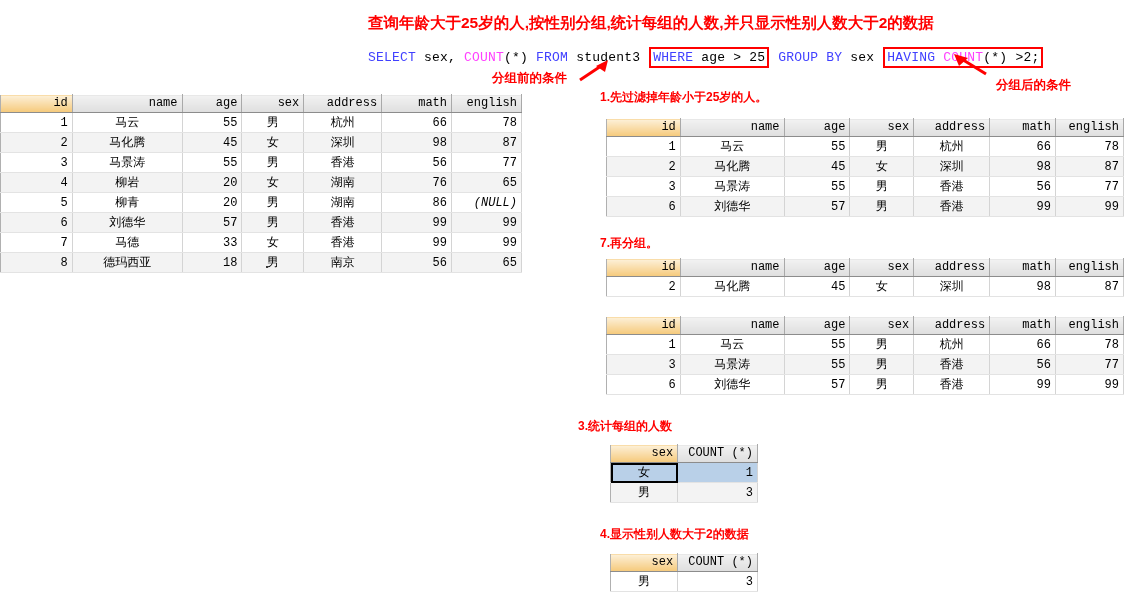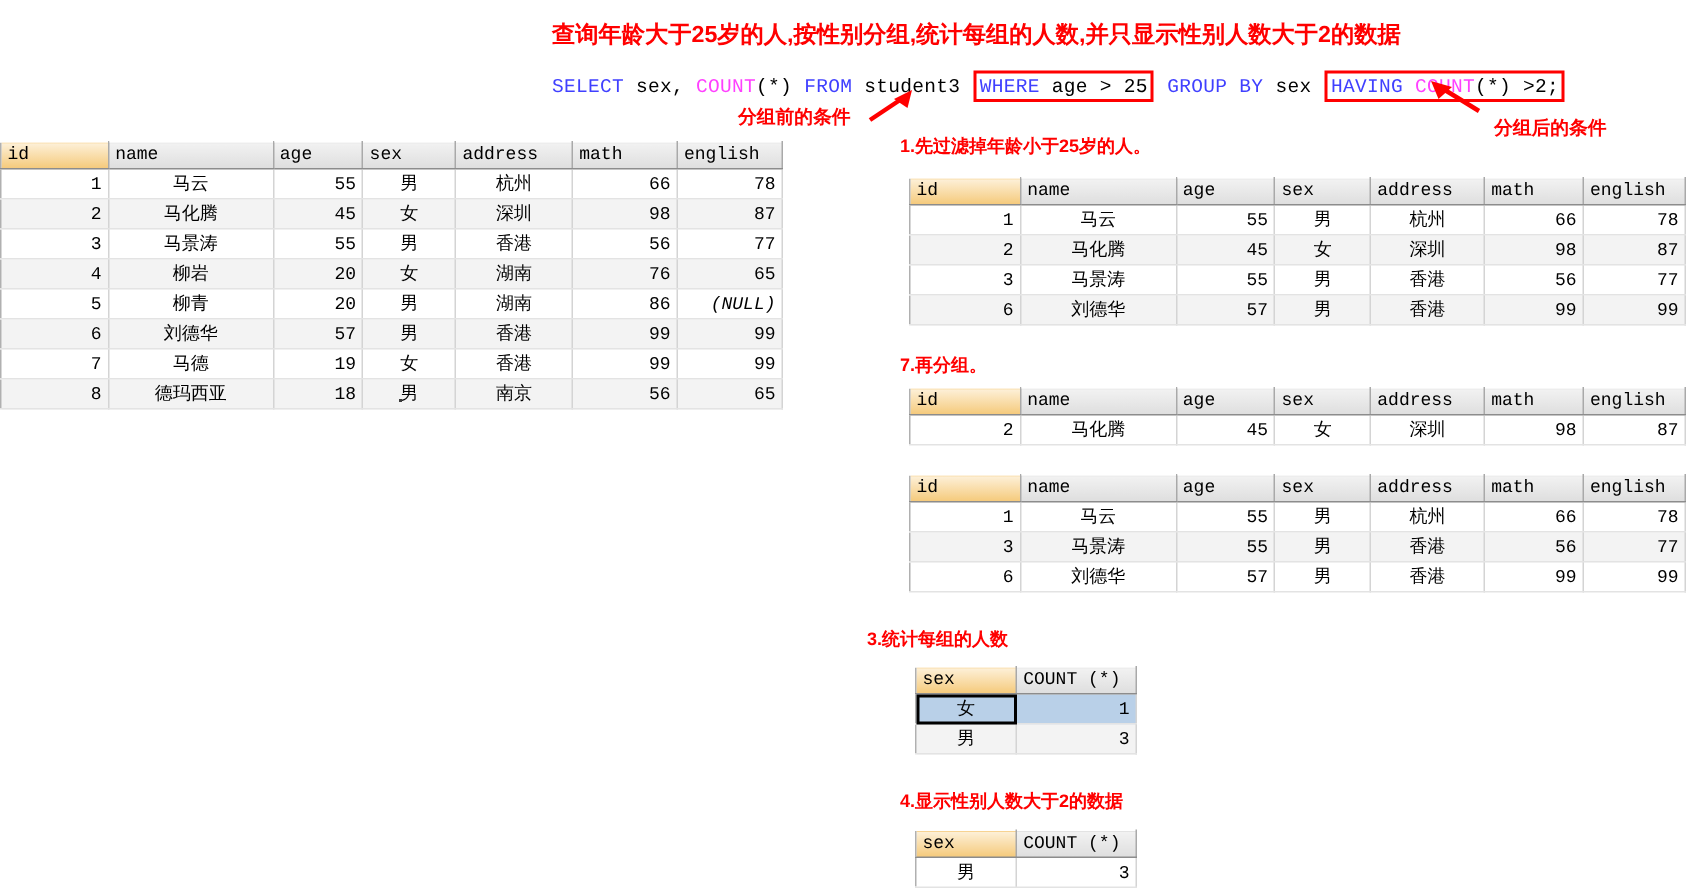--- a/index.html
+++ b/index.html
@@ -70,21 +70,21 @@
     font-family: "Liberation Mono", "DejaVu Sans Mono", monospace;
     font-size: 12px;
     background: #ffffff;
     border: 1px solid #b0b0b0;
   }
   table.grid th {
     background: linear-gradient(#f2f2f2, #dedede);
     border-right: 1px solid #a9a9a9;
     border-bottom: 1px solid #8c8c8c;
     border-top: 1px solid #ffffff;
-    text-align: left;
+    text-align: right;
     font-weight: normal;
     padding: 1px 4px 2px 4px;
     color: #000;
     height: 14px;
     white-space: nowrap;
   }
   table.grid th.pk {
     background: linear-gradient(#fdf0d8, #f5c97a);
   }
   table.grid td {
@@ -208,21 +208,21 @@
         <td class="txt">刘德华</td>
         <td class="num">57</td>
         <td class="txt">男</td>
         <td class="txt">香港</td>
         <td class="num">99</td>
         <td class="num">99</td>
       </tr>
       <tr>
         <td class="num">7</td>
         <td class="txt">马德</td>
-        <td class="num">19</td>
+        <td class="num">33</td>
         <td class="txt">女</td>
         <td class="txt">香港</td>
         <td class="num">99</td>
         <td class="num">99</td>
       </tr>
       <tr>
         <td class="num">8</td>
         <td class="txt">德玛西亚</td>
         <td class="num">18</td>
         <td class="txt">男</td>

